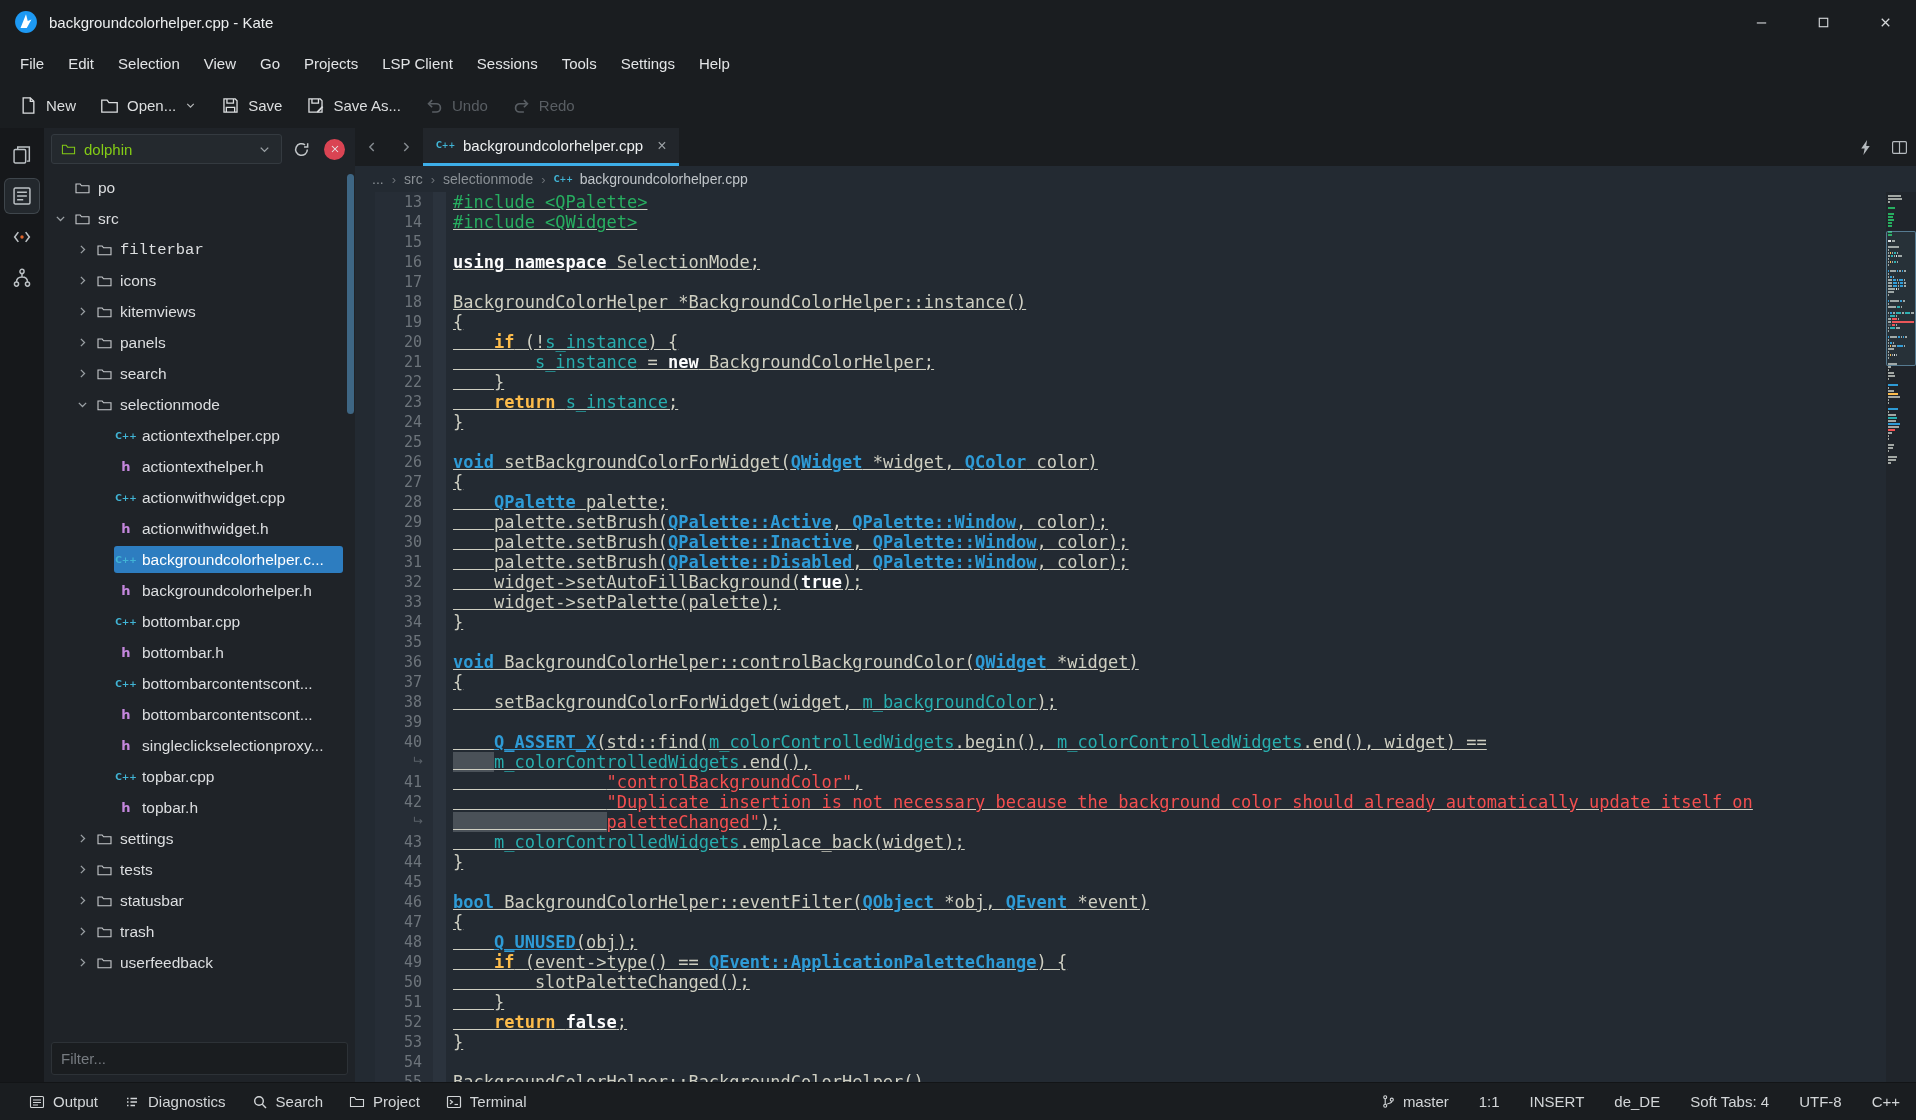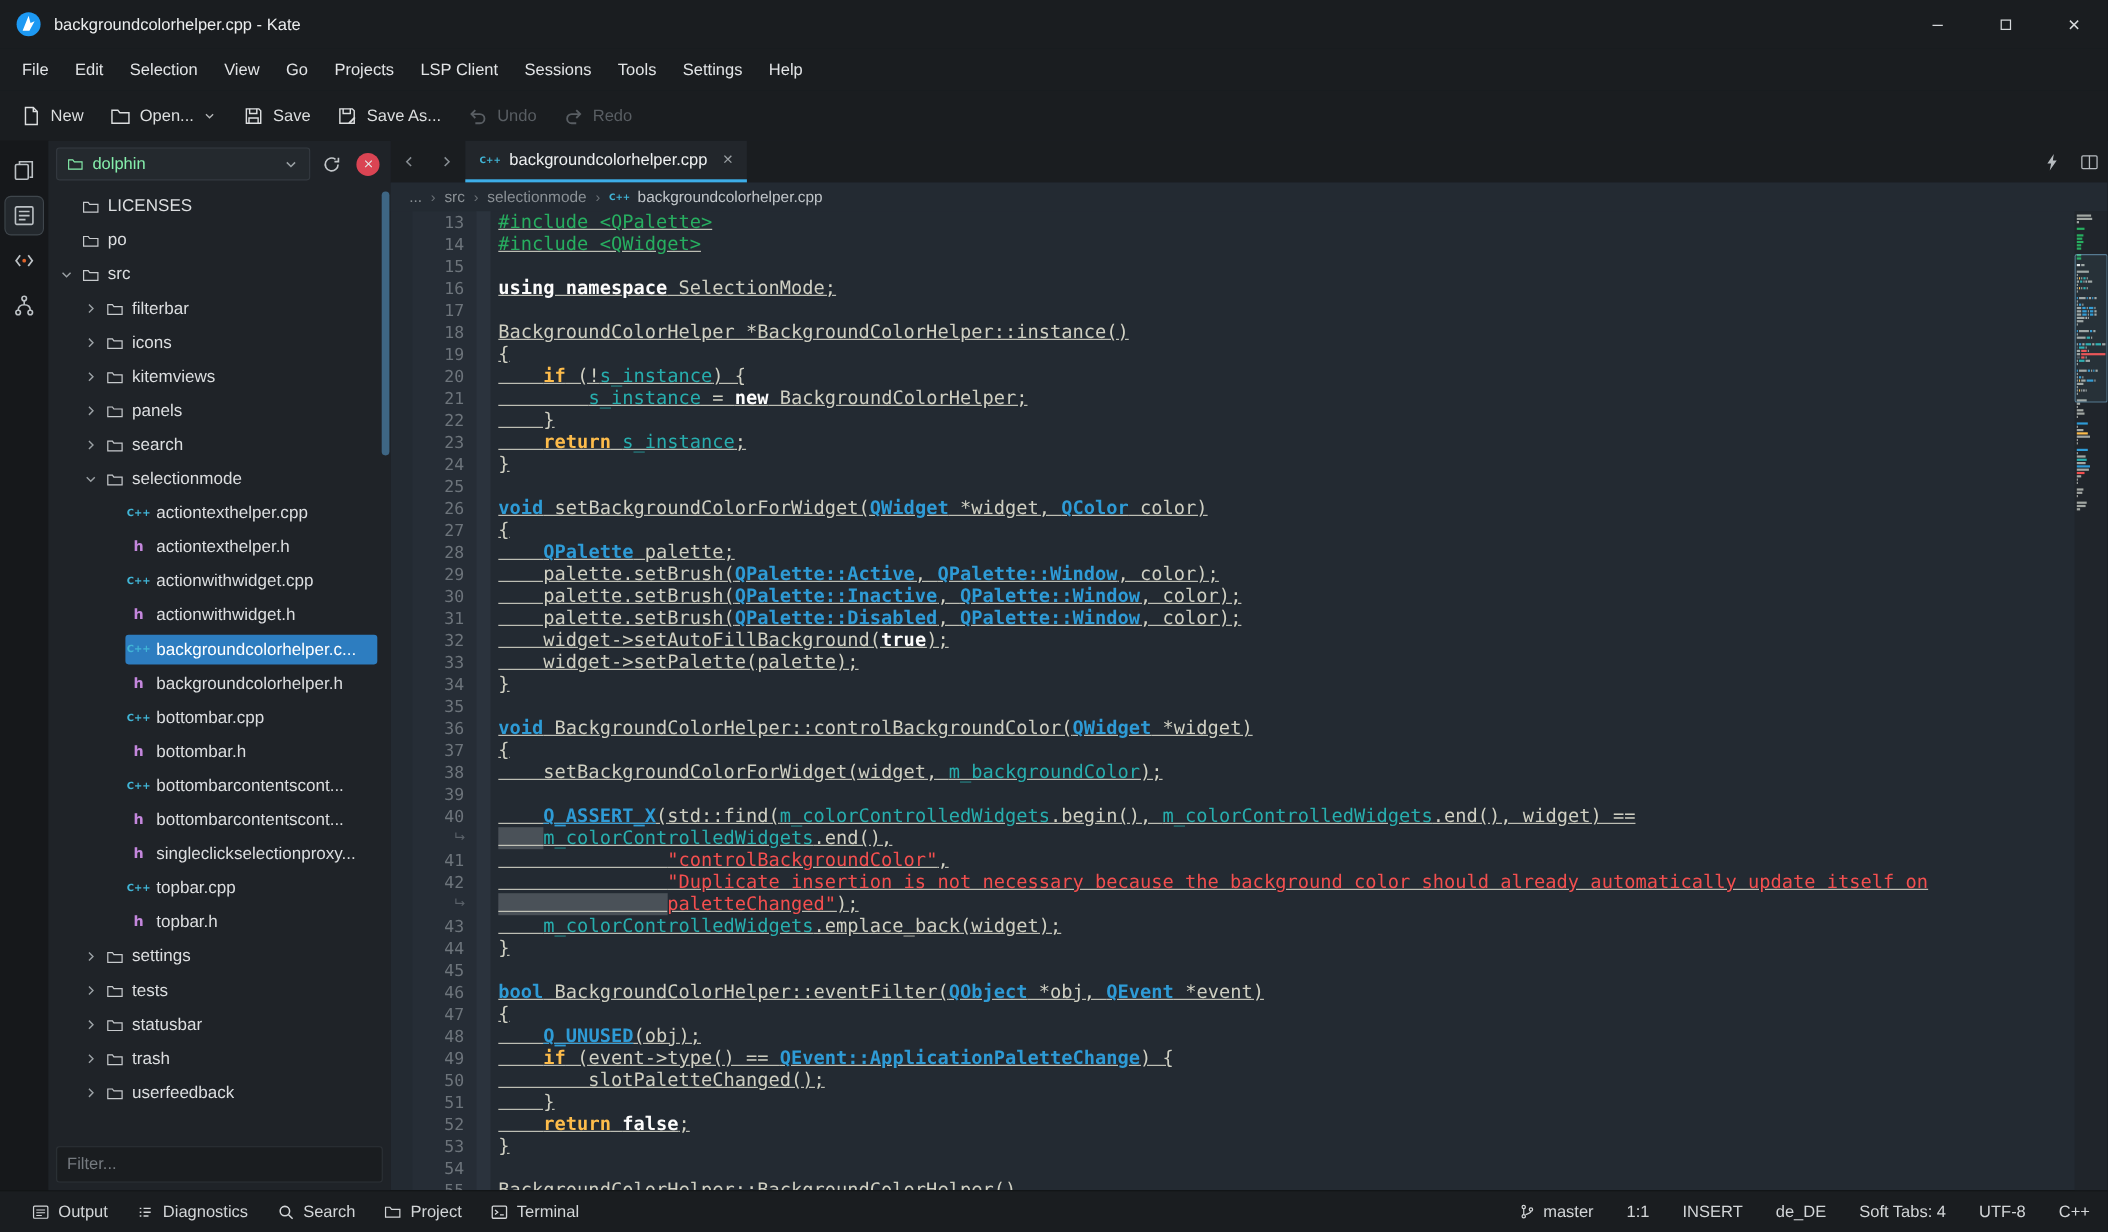--- a/index.html
+++ b/index.html
@@ -32,21 +32,21 @@
 
   
   .iconstrip{width:44px;background:#16181b;display:flex;flex-direction:column;align-items:center;padding-top:10px;gap:7px;flex:none;}
   .strip-btn{width:34px;height:34px;border-radius:5px;display:flex;align-items:center;justify-content:center;color:#bcc1c5;}
   .strip-btn svg{width:22px;height:22px;}
   .strip-btn.active{background:#23282d;box-shadow:0 0 0 1px #3f464c;}
 
   
   .ppanel{width:311px;background:#1f2328;display:flex;flex-direction:column;position:relative;flex:none;}
   .phead{height:42px;display:flex;align-items:center;padding:6px 6px 6px 7px;gap:5px;flex:none;}
-  .combo{flex:1;height:30px;display:flex;align-items:center;gap:8px;padding:0 9px;background:#24292e;border:1px solid #343a40;border-radius:3px;font-size:15px;color:#86efac;}
+  .combo{flex:1;height:30px;display:flex;align-items:center;gap:8px;padding:0 9px;background:#24292e;border:1px solid #343a40;border-radius:3px;font-size:15px;color:#84cc16;}
   .combo .chev-dd{margin-left:auto;color:#9aa0a4;}
   .combo .chev-dd svg{width:13px;height:13px;}
   .combo .svg svg{width:15px;height:15px;}
   .icon-btn{width:28px;height:28px;display:flex;align-items:center;justify-content:center;color:#c3c7ca;}
   .icon-btn svg{width:17px;height:17px;}
   .close-red{width:21px;height:21px;border-radius:50%;background:#da4453;display:flex;align-items:center;justify-content:center;margin:0 4px;}
   .close-red svg{width:12px;height:12px;}
   .tree{flex:1;overflow:hidden;padding-top:2px;position:relative;}
   .trow{height:31px;display:flex;align-items:center;font-size:15.5px;color:#dcdee0;}
   .trow .chev{width:20px;flex:none;display:flex;align-items:center;justify-content:center;color:#9aa0a4;}
@@ -300,50 +300,39 @@
       </div>
       <div class="tree">
           <div class="trow" style="padding-left: 6px;">
             <span class="chev"></span>
             <div class="rowbody">
               <span class="svg ticon">
                 <svg viewBox="0 0 16 16" fill="none" stroke="currentColor" stroke-width="1.1">
                   <path d="M1.5 12.8V4h4.2L7 5.8h7.5v7z"></path>
                 </svg>
               </span>
-              <span class="tlabel">LICENSES</span>
-            </div>
-          </div>
-          <div class="trow" style="padding-left: 6px;">
-            <span class="chev"></span>
-            <div class="rowbody">
-              <span class="svg ticon">
-                <svg viewBox="0 0 16 16" fill="none" stroke="currentColor" stroke-width="1.1">
-                  <path d="M1.5 12.8V4h4.2L7 5.8h7.5v7z"></path>
-                </svg>
-              </span>
               <span class="tlabel">po</span>
             </div>
           </div>
           <div class="trow" style="padding-left: 6px;">
             <span class="chev exp">
               <svg viewBox="0 0 16 16" fill="none" stroke="currentColor" stroke-width="1.6">
                 <path d="M6 3.5l4.5 4.5L6 12.5"></path>
               </svg>
             </span>
             <div class="rowbody">
               <span class="svg ticon">
                 <svg viewBox="0 0 16 16" fill="none" stroke="currentColor" stroke-width="1.1">
                   <path d="M1.5 12.8V4h4.2L7 5.8h7.5v7z"></path>
                 </svg>
               </span>
               <span class="tlabel">src</span>
             </div>
           </div>
-          <div class="trow" style="padding-left: 28px;">
+          <div class="trow" style="padding-left: 28px; font-family: Liberation Mono, monospace;">
             <span class="chev">
               <svg viewBox="0 0 16 16" fill="none" stroke="currentColor" stroke-width="1.6">
                 <path d="M6 3.5l4.5 4.5L6 12.5"></path>
               </svg>
             </span>
             <div class="rowbody">
               <span class="svg ticon">
                 <svg viewBox="0 0 16 16" fill="none" stroke="currentColor" stroke-width="1.1">
                   <path d="M1.5 12.8V4h4.2L7 5.8h7.5v7z"></path>
                 </svg>

